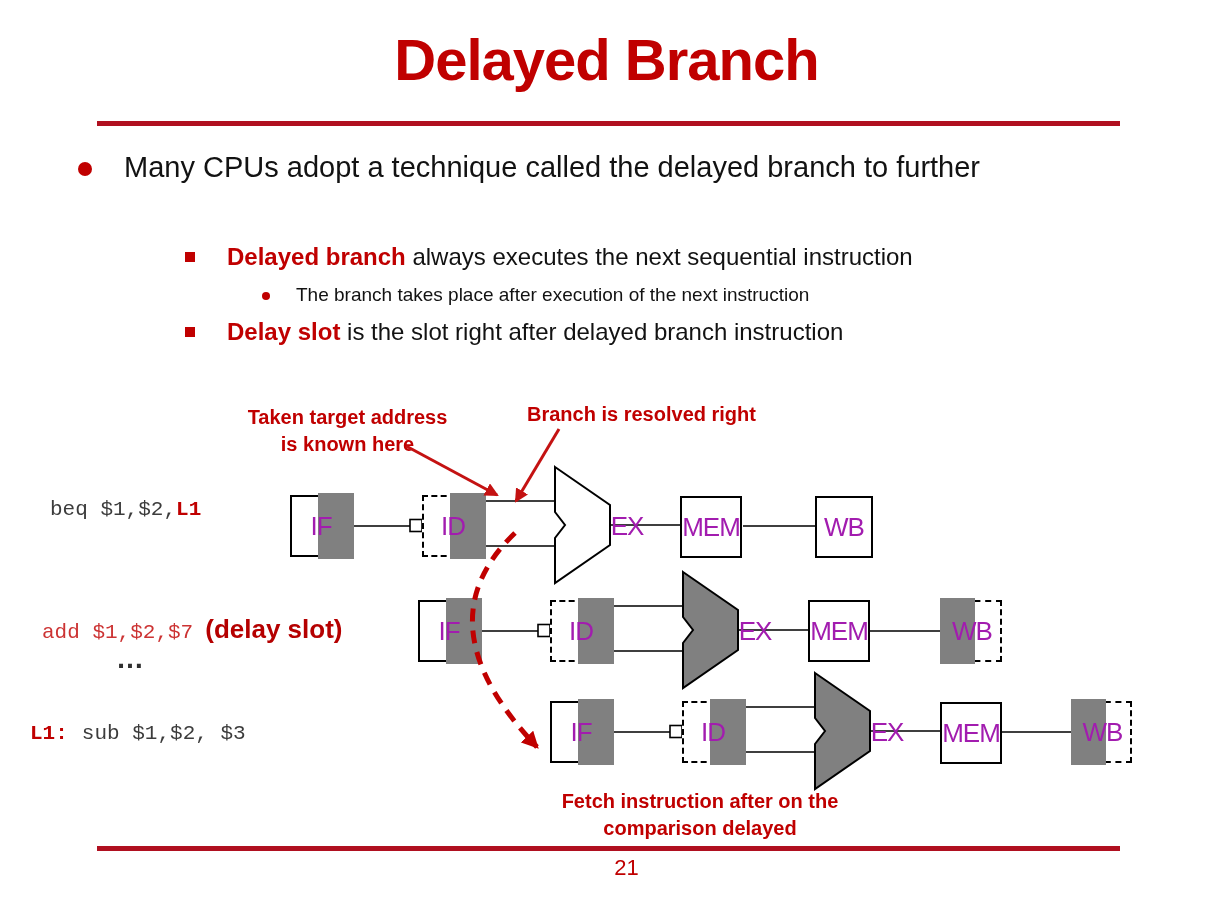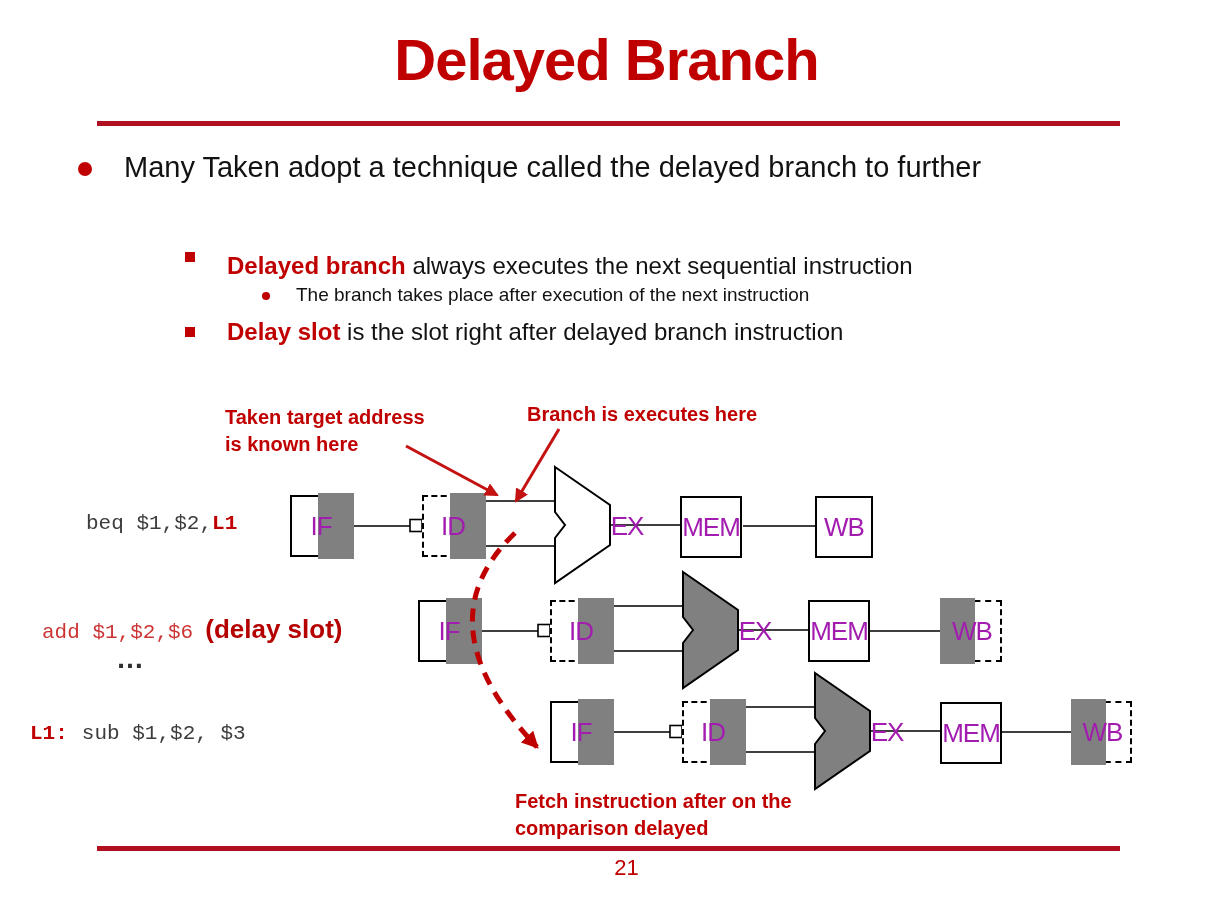--- a/index.html
+++ b/index.html
@@ -16,21 +16,21 @@
   
   .b-dot{width:14px;height:14px;border-radius:50%;background:#c00000;}
   .b-sq{width:10px;height:10px;background:#c00000;}
   .b-sm{width:8px;height:8px;border-radius:50%;background:#c00000;}
   .t-main{font-size:29px;color:#121212;line-height:1.45;}
   .t-sub{font-size:24px;color:#121212;}
   .t-sub3{font-size:19px;color:#121212;}
   .boldred{color:#c00000;font-weight:bold;}
   
   .ann{font-size:20px;font-weight:bold;color:#c00000;line-height:1.35;}
-  .center{}
+  .center{text-align:center;}
   
   .mono{font-family:"Liberation Mono","DejaVu Sans Mono",monospace;font-size:21px;}
   .code-dark{color:#3c3c3c;}
   .code-red{color:#cc3333;}
   .code-redbold{color:#c00000;font-weight:bold;}
   .note{color:#b50000;font-weight:bold;font-size:26px;font-family:"Liberation Sans",sans-serif;
         margin-left:12px;}
   .dots{font-size:28px;font-weight:bold;color:#2f2f2f;}
   
   .stage{position:absolute;width:62px;height:62px;z-index:2;}
@@ -49,51 +49,51 @@
   #overlay{z-index:4;}
 </style>
 </head>
 <body>
 
 <div class="abs title">Delayed Branch</div>
 <div class="abs rule rule-top"></div>
 
 <div class="abs b-dot" style="left:78px;top:162px;"></div>
 <div class="abs t-main" style="left:124px;top:146px;width:1020px;">
-  <span>Many Taken adopt a technique called the delayed branch to further</span><br>
+  <span>Many CPUs adopt a technique called the delayed branch to further</span><br>
 </div>
 
 <div class="abs b-sq" style="left:185px;top:252px;"></div>
-<div class="abs t-sub" style="left:227px;top:252px;">
+<div class="abs t-sub" style="left:227px;top:243px;">
   <span class="boldred">Delayed branch</span><span> always executes the next sequential instruction</span>
 </div>
 
 <div class="abs b-sm" style="left:262px;top:292px;"></div>
 <div class="abs t-sub3" style="left:296px;top:284px;">The branch takes place after execution of the next instruction</div>
 
 <div class="abs b-sq" style="left:185px;top:327px;"></div>
 <div class="abs t-sub" style="left:227px;top:318px;text-align:right;">
   <span class="boldred">Delay slot</span><span> is the slot right after delayed branch instruction</span>
 </div>
 
 <div class="abs ann center" style="left:225px;top:404px;width:245px;">
   <span>Taken target address</span><br>
   <span>is known here</span>
 </div>
-<div class="abs ann" style="left:527px;top:401px;">Branch is executes here</div>
+<div class="abs ann" style="left:527px;top:401px;">Branch is resolved right</div>
 <div class="abs ann center" style="left:515px;top:788px;width:370px;">
   <span>Fetch instruction after on the</span><br>
   <span>comparison delayed</span>
 </div>
 
-<div class="abs mono code-dark" style="left:50px;top:512px;margin-left:36px;">
+<div class="abs mono code-dark" style="left:50px;top:498px;">
   <span>beq $1,$2,</span><span class="code-redbold">L1</span>
 </div>
 <div class="abs mono" style="left:42px;top:614px;">
-  <span class="code-red">add $1,$2,$6</span><span class="note">(delay slot)</span>
+  <span class="code-red">add $1,$2,$7</span><span class="note">(delay slot)</span>
 </div>
 <div class="abs dots" style="left:116px;top:643px;">…</div>
 <div class="abs mono" style="left:30px;top:722px;">
   <span class="code-redbold">L1:</span><span class="code-dark" style="margin-left:14px;">sub $1,$2, $3</span>
 </div>
 
 <svg id="wires" class="layer" width="1213" height="907">
   <g stroke="#000" stroke-width="1.6" fill="none">
     <path d="M352 526 H410 M483 501 H555 M483 546 H555 M610 525 H680 M743 526 H815"></path>
     <path d="M480 631 H538 M611 606 H683 M611 651 H683 M738 630 H808 M870 631 H942"></path>

